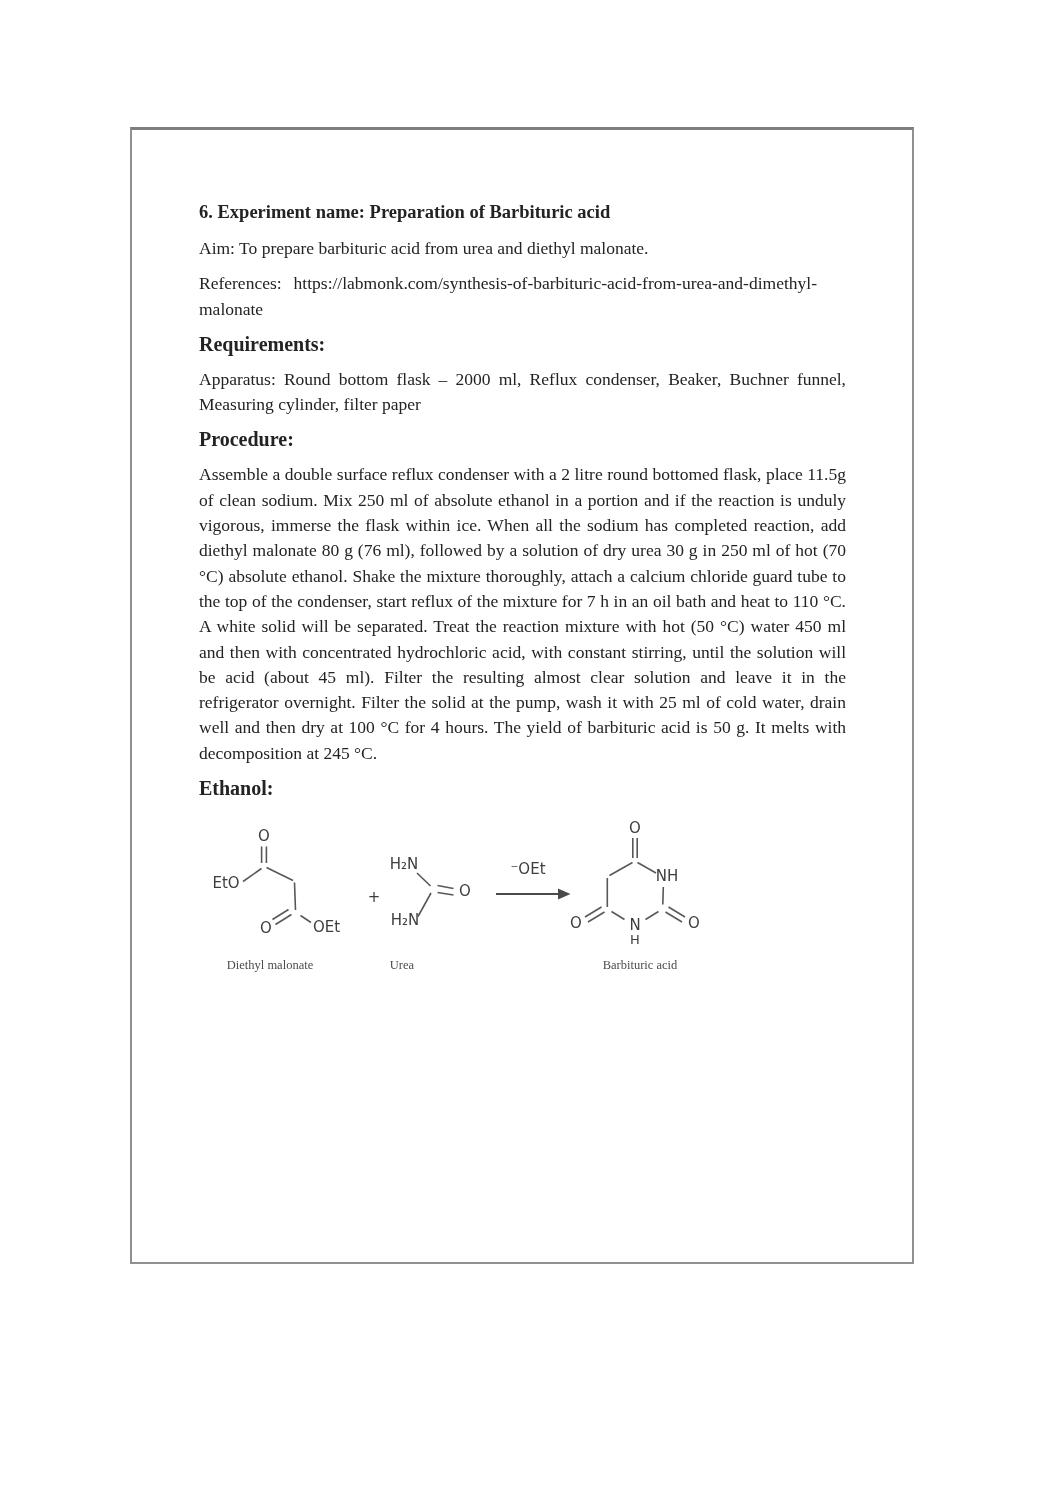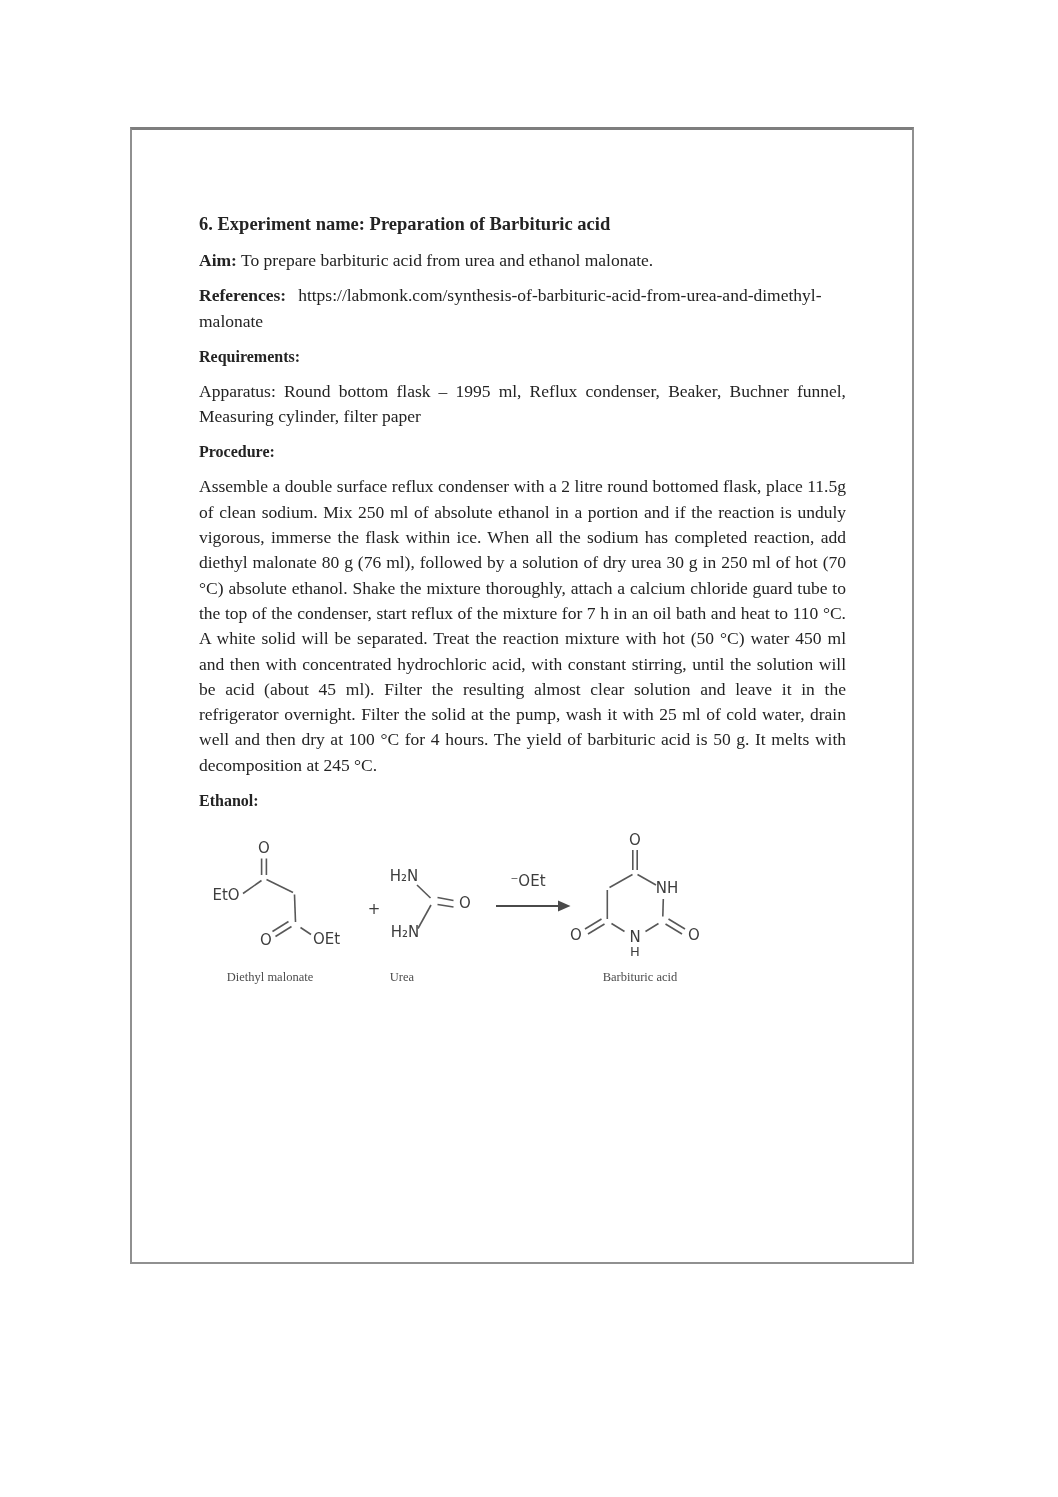--- a/index.html
+++ b/index.html
@@ -27,35 +27,35 @@
   }
   .content {
     padding: 66px 66px 0 67px;
     font-family: "Liberation Serif", serif;
     color: #232323;
   }
   h1 {
     font-size: 18.5px;
     line-height: 25px;
     font-weight: bold;
-    margin: 16px 0 11px 0;
+    margin: 4px 0 11px 0;
   }
   h2 {
-    font-size: 16px;
+    font-size: 20px;
     line-height: 25px;
     font-weight: bold;
     margin: 3px 0 10px 0;
   }
   p {
     font-size: 17.5px;
     line-height: 25.3px;
     text-align: justify;
     margin: 0 0 10px 0;
   }
-  .bold { font-weight: bold; }
+  .bold { font-weight: normal; }
   .spacer { display: inline-block; width: 12px; }
   .reaction-svg {
     display: block;
     margin: 6px 0 0 -2px;
   }
   .reaction-svg line, .reaction-svg polyline {
     stroke: #585858;
     stroke-width: 1.6;
     fill: none;
   }
@@ -75,28 +75,28 @@
 </style>
 </head>
 <body>
 
 <div class="canvas">
   <div class="doc-box">
     <div class="content">
 
       <h1>6. Experiment name: Preparation of Barbituric acid</h1>
 
-      <p><span class="bold">Aim:</span> <span>To prepare barbituric acid from urea and ethanol malonate.</span></p>
+      <p><span class="bold">Aim:</span> <span>To prepare barbituric acid from urea and diethyl malonate.</span></p>
 
       <p><span class="bold">References:</span><span class="spacer"></span><span>https://labmonk.com/synthesis-of-barbituric-acid-from-urea-and-dimethyl-malonate</span></p>
 
       <h2>Requirements:</h2>
 
 
-      <p>Apparatus: Round bottom flask – 1995 ml, Reflux condenser, Beaker, Buchner funnel, Measuring cylinder, filter paper</p>
+      <p>Apparatus: Round bottom flask – 2000 ml, Reflux condenser, Beaker, Buchner funnel, Measuring cylinder, filter paper</p>
 
       <h2>Procedure:</h2>
 
       <p>Assemble a double surface reflux condenser with a 2 litre round bottomed flask, place 11.5g of clean sodium. Mix 250 ml of absolute ethanol in a portion and if the reaction is unduly vigorous, immerse the flask within ice. When all the sodium has completed reaction, add diethyl malonate 80 g (76 ml), followed by a solution of dry urea 30 g in 250 ml of hot (70 °C) absolute ethanol. Shake the mixture thoroughly, attach a calcium chloride guard tube to the top of the condenser, start reflux of the mixture for 7 h in an oil bath and heat to 110 °C. A white solid will be separated. Treat the reaction mixture with hot (50 °C) water 450 ml and then with concentrated hydrochloric acid, with constant stirring, until the solution will be acid (about 45 ml). Filter the resulting almost clear solution and leave it in the refrigerator overnight. Filter the solid at the pump, wash it with 25 ml of cold water, drain well and then dry at 100 °C for 4 hours. The yield of barbituric acid is 50 g. It melts with decomposition at 245 °C.</p>
 
 
 
       <h2>Ethanol:</h2>
 
       <svg class="reaction-svg" width="560" height="168" viewBox="0 0 560 168">

